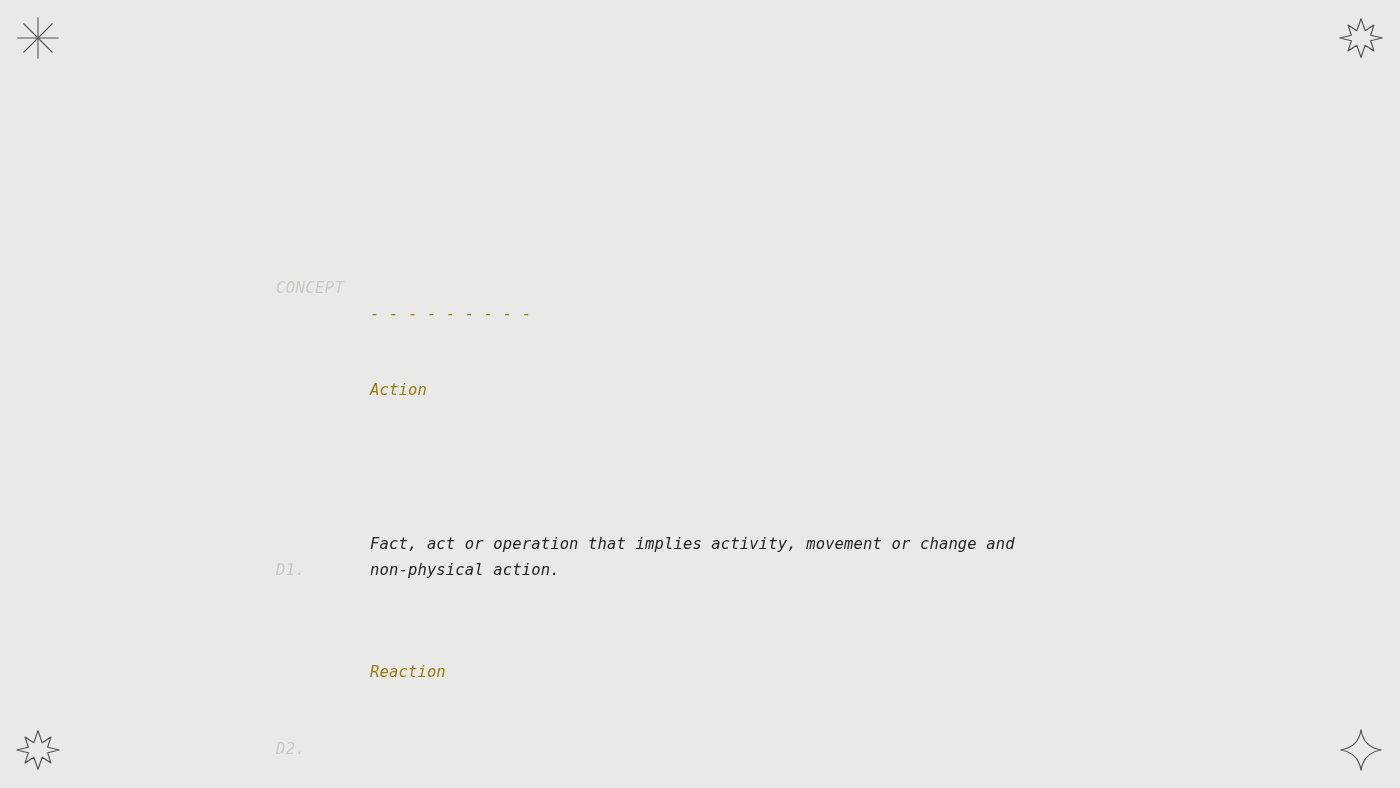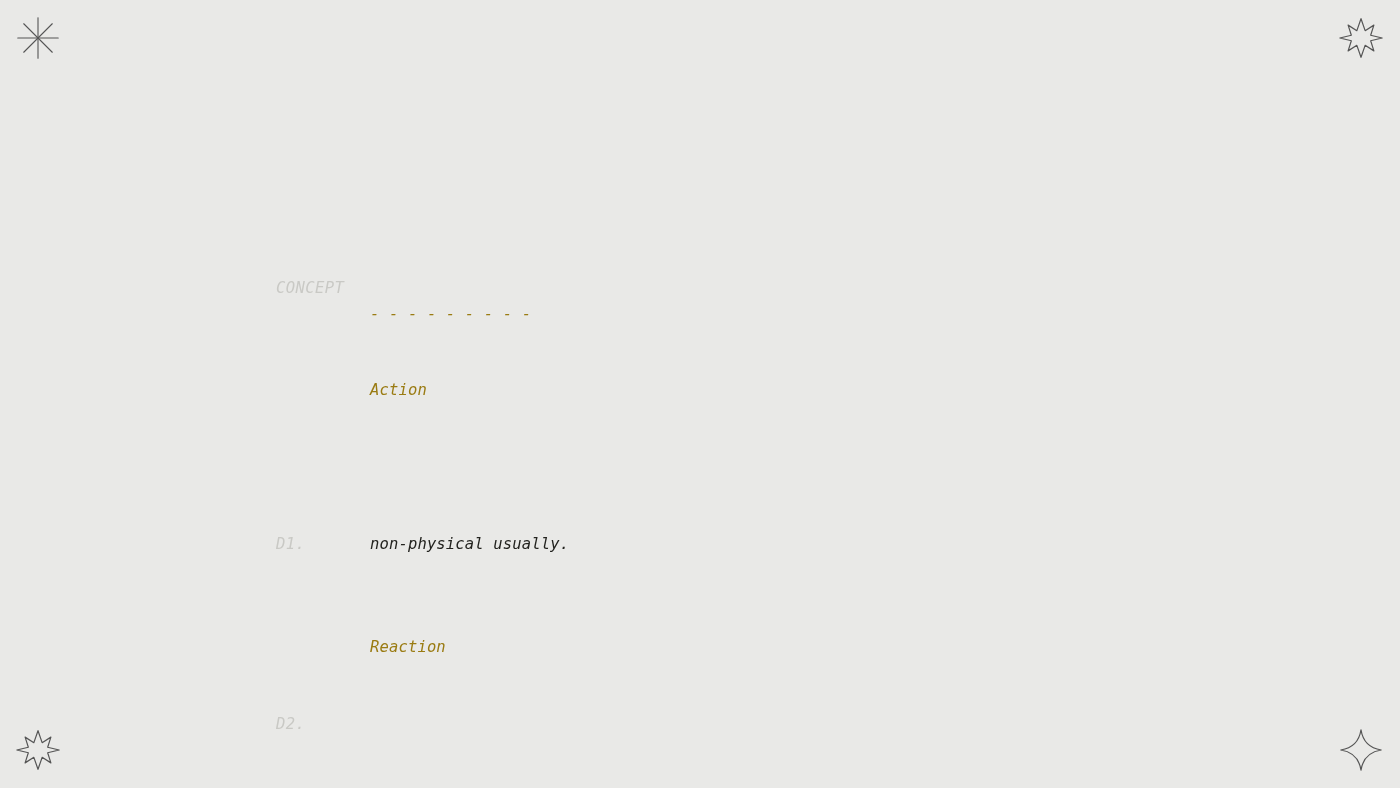--- a/index.html
+++ b/index.html
@@ -127,21 +127,21 @@
     <div class="divider">- - - - - - - - -</div>
   </div>
 
   <div class="row row-def">
     <div class="gutter">D1.</div>
     <div class="content">
       <span class="term">Action</span>
       
       
       
-    <span class="body-line"><span>non-physical usually.</span></span></div>
+    <span class="body-line"><span>Fact, act or operation that implies activity, movement or change and</span></span><span class="body-line"><span>non-physical action.</span></span></div>
   </div>
 
   <div class="row row-spacer"></div>
 
   <div class="row row-def">
     <div class="gutter">D2.</div>
     <div class="content">
       <span class="term">Reaction</span>
       
     </div>

